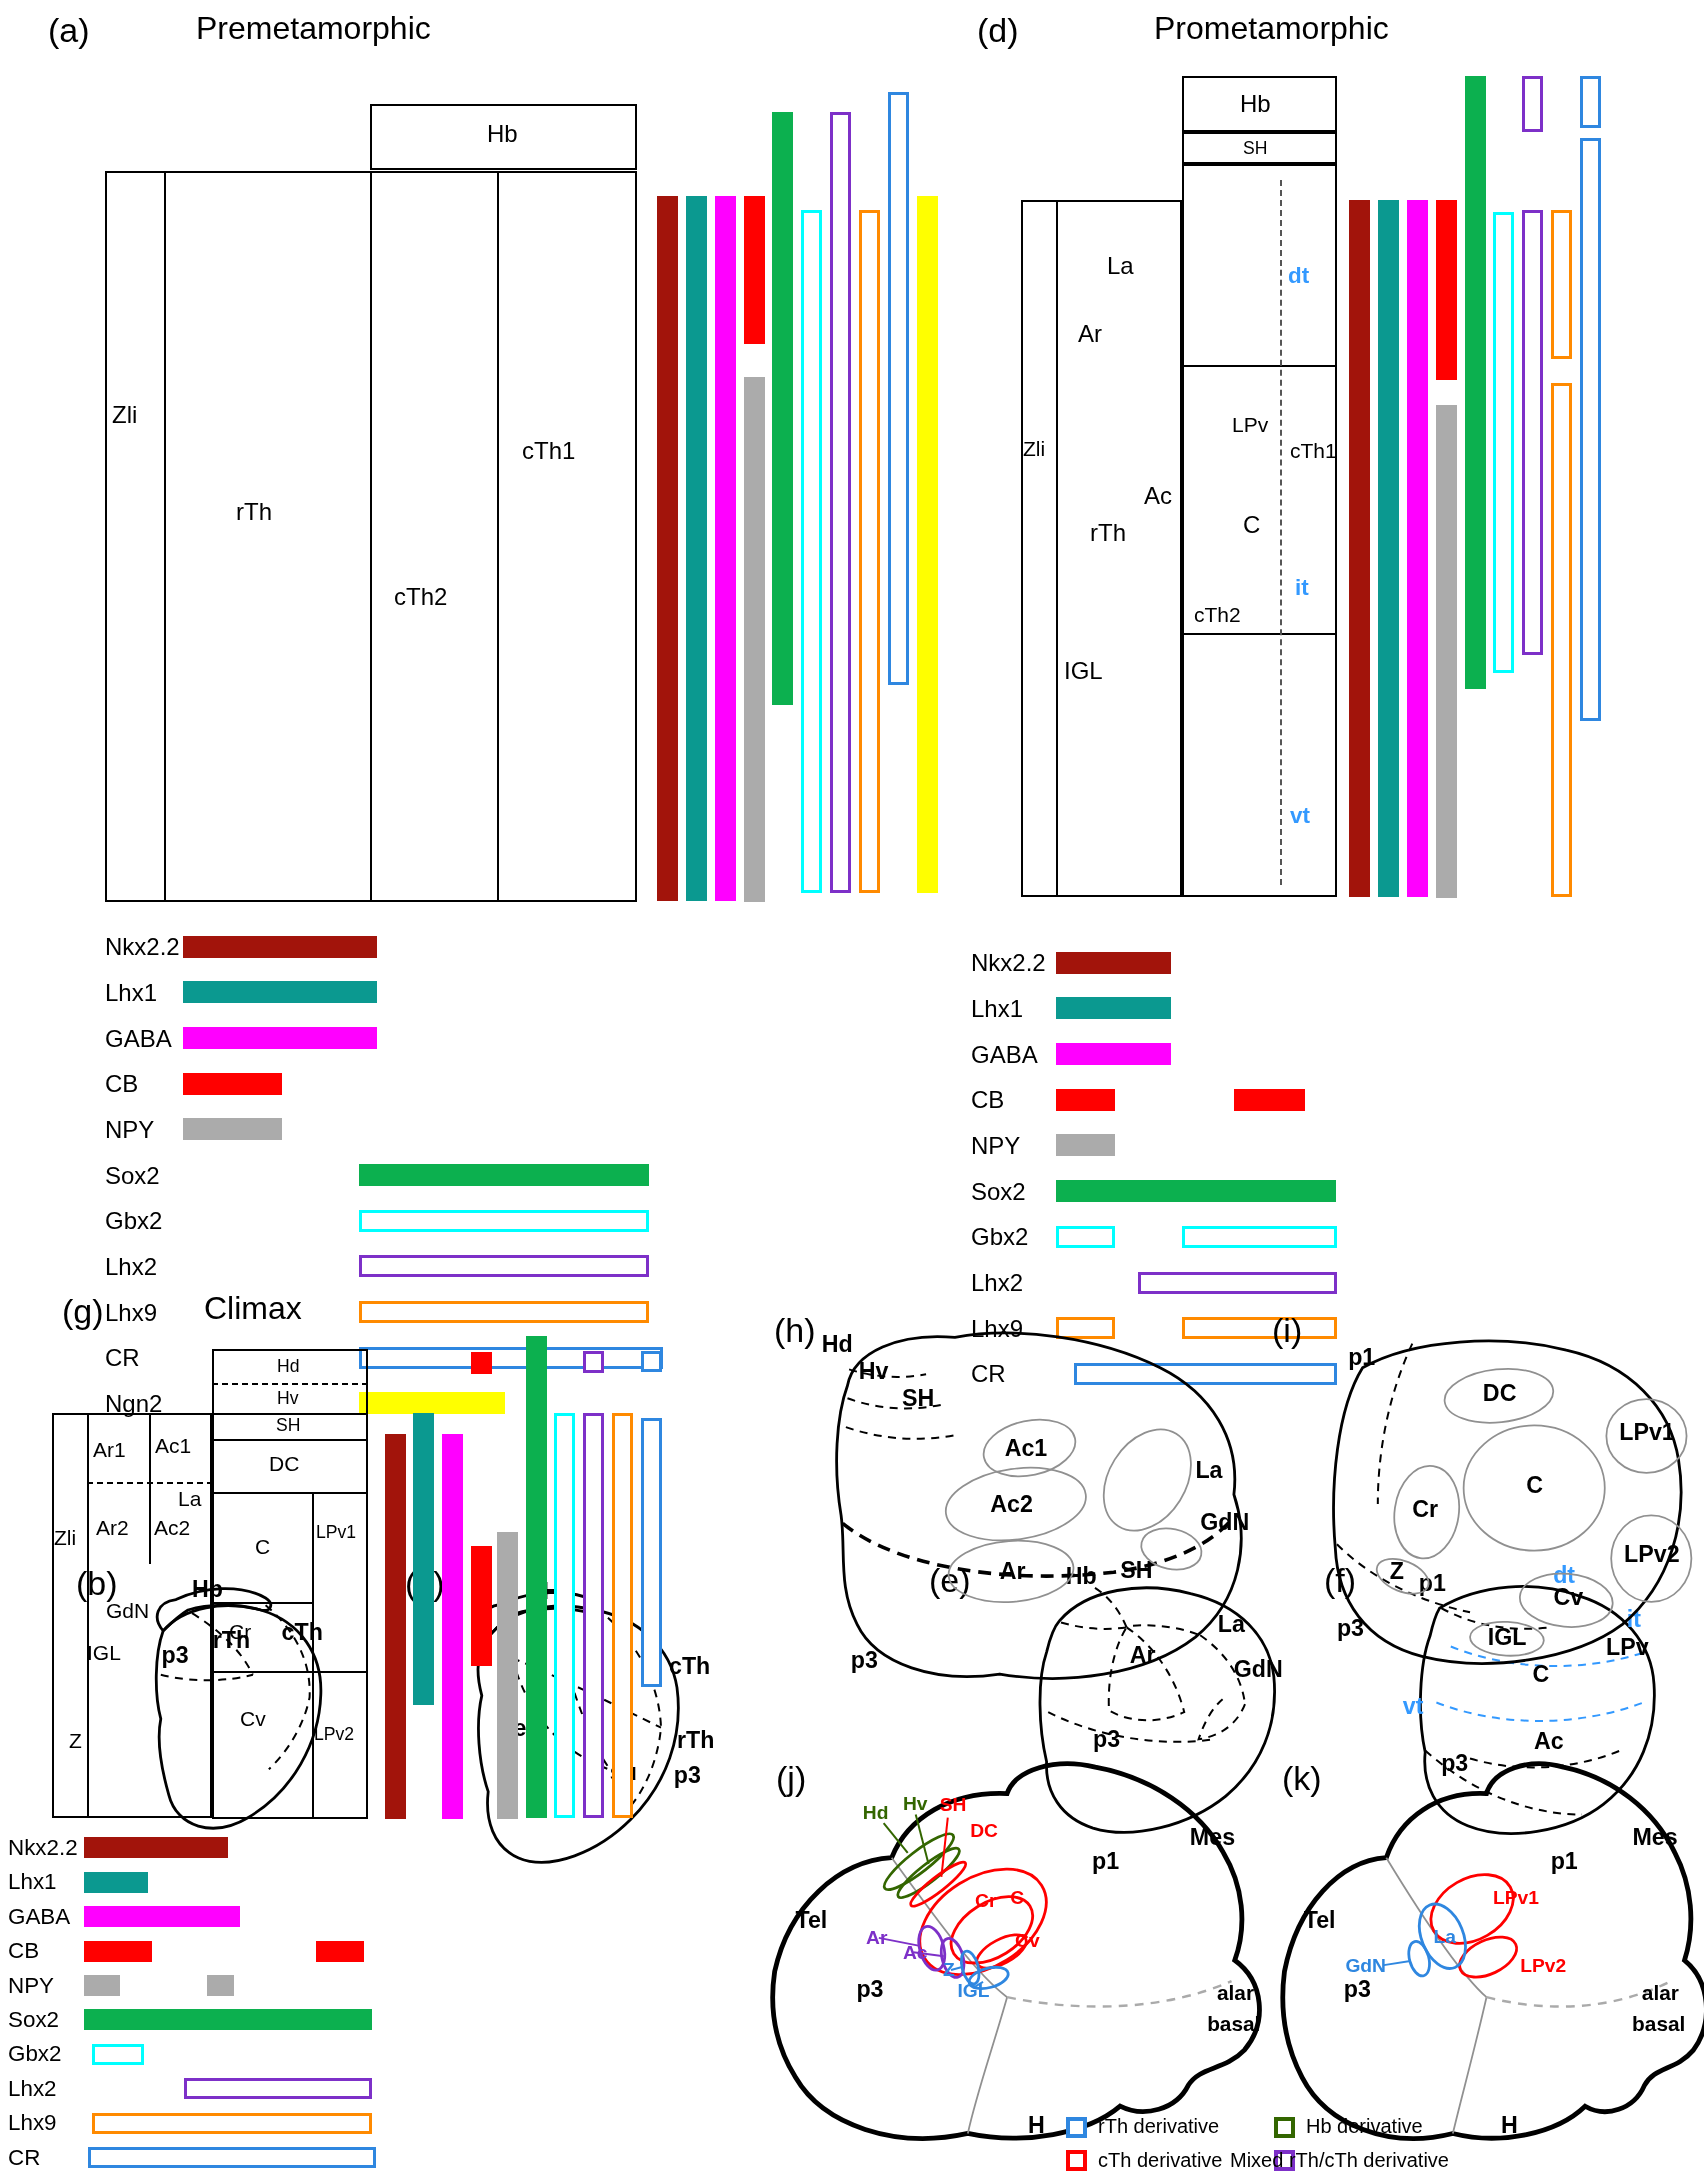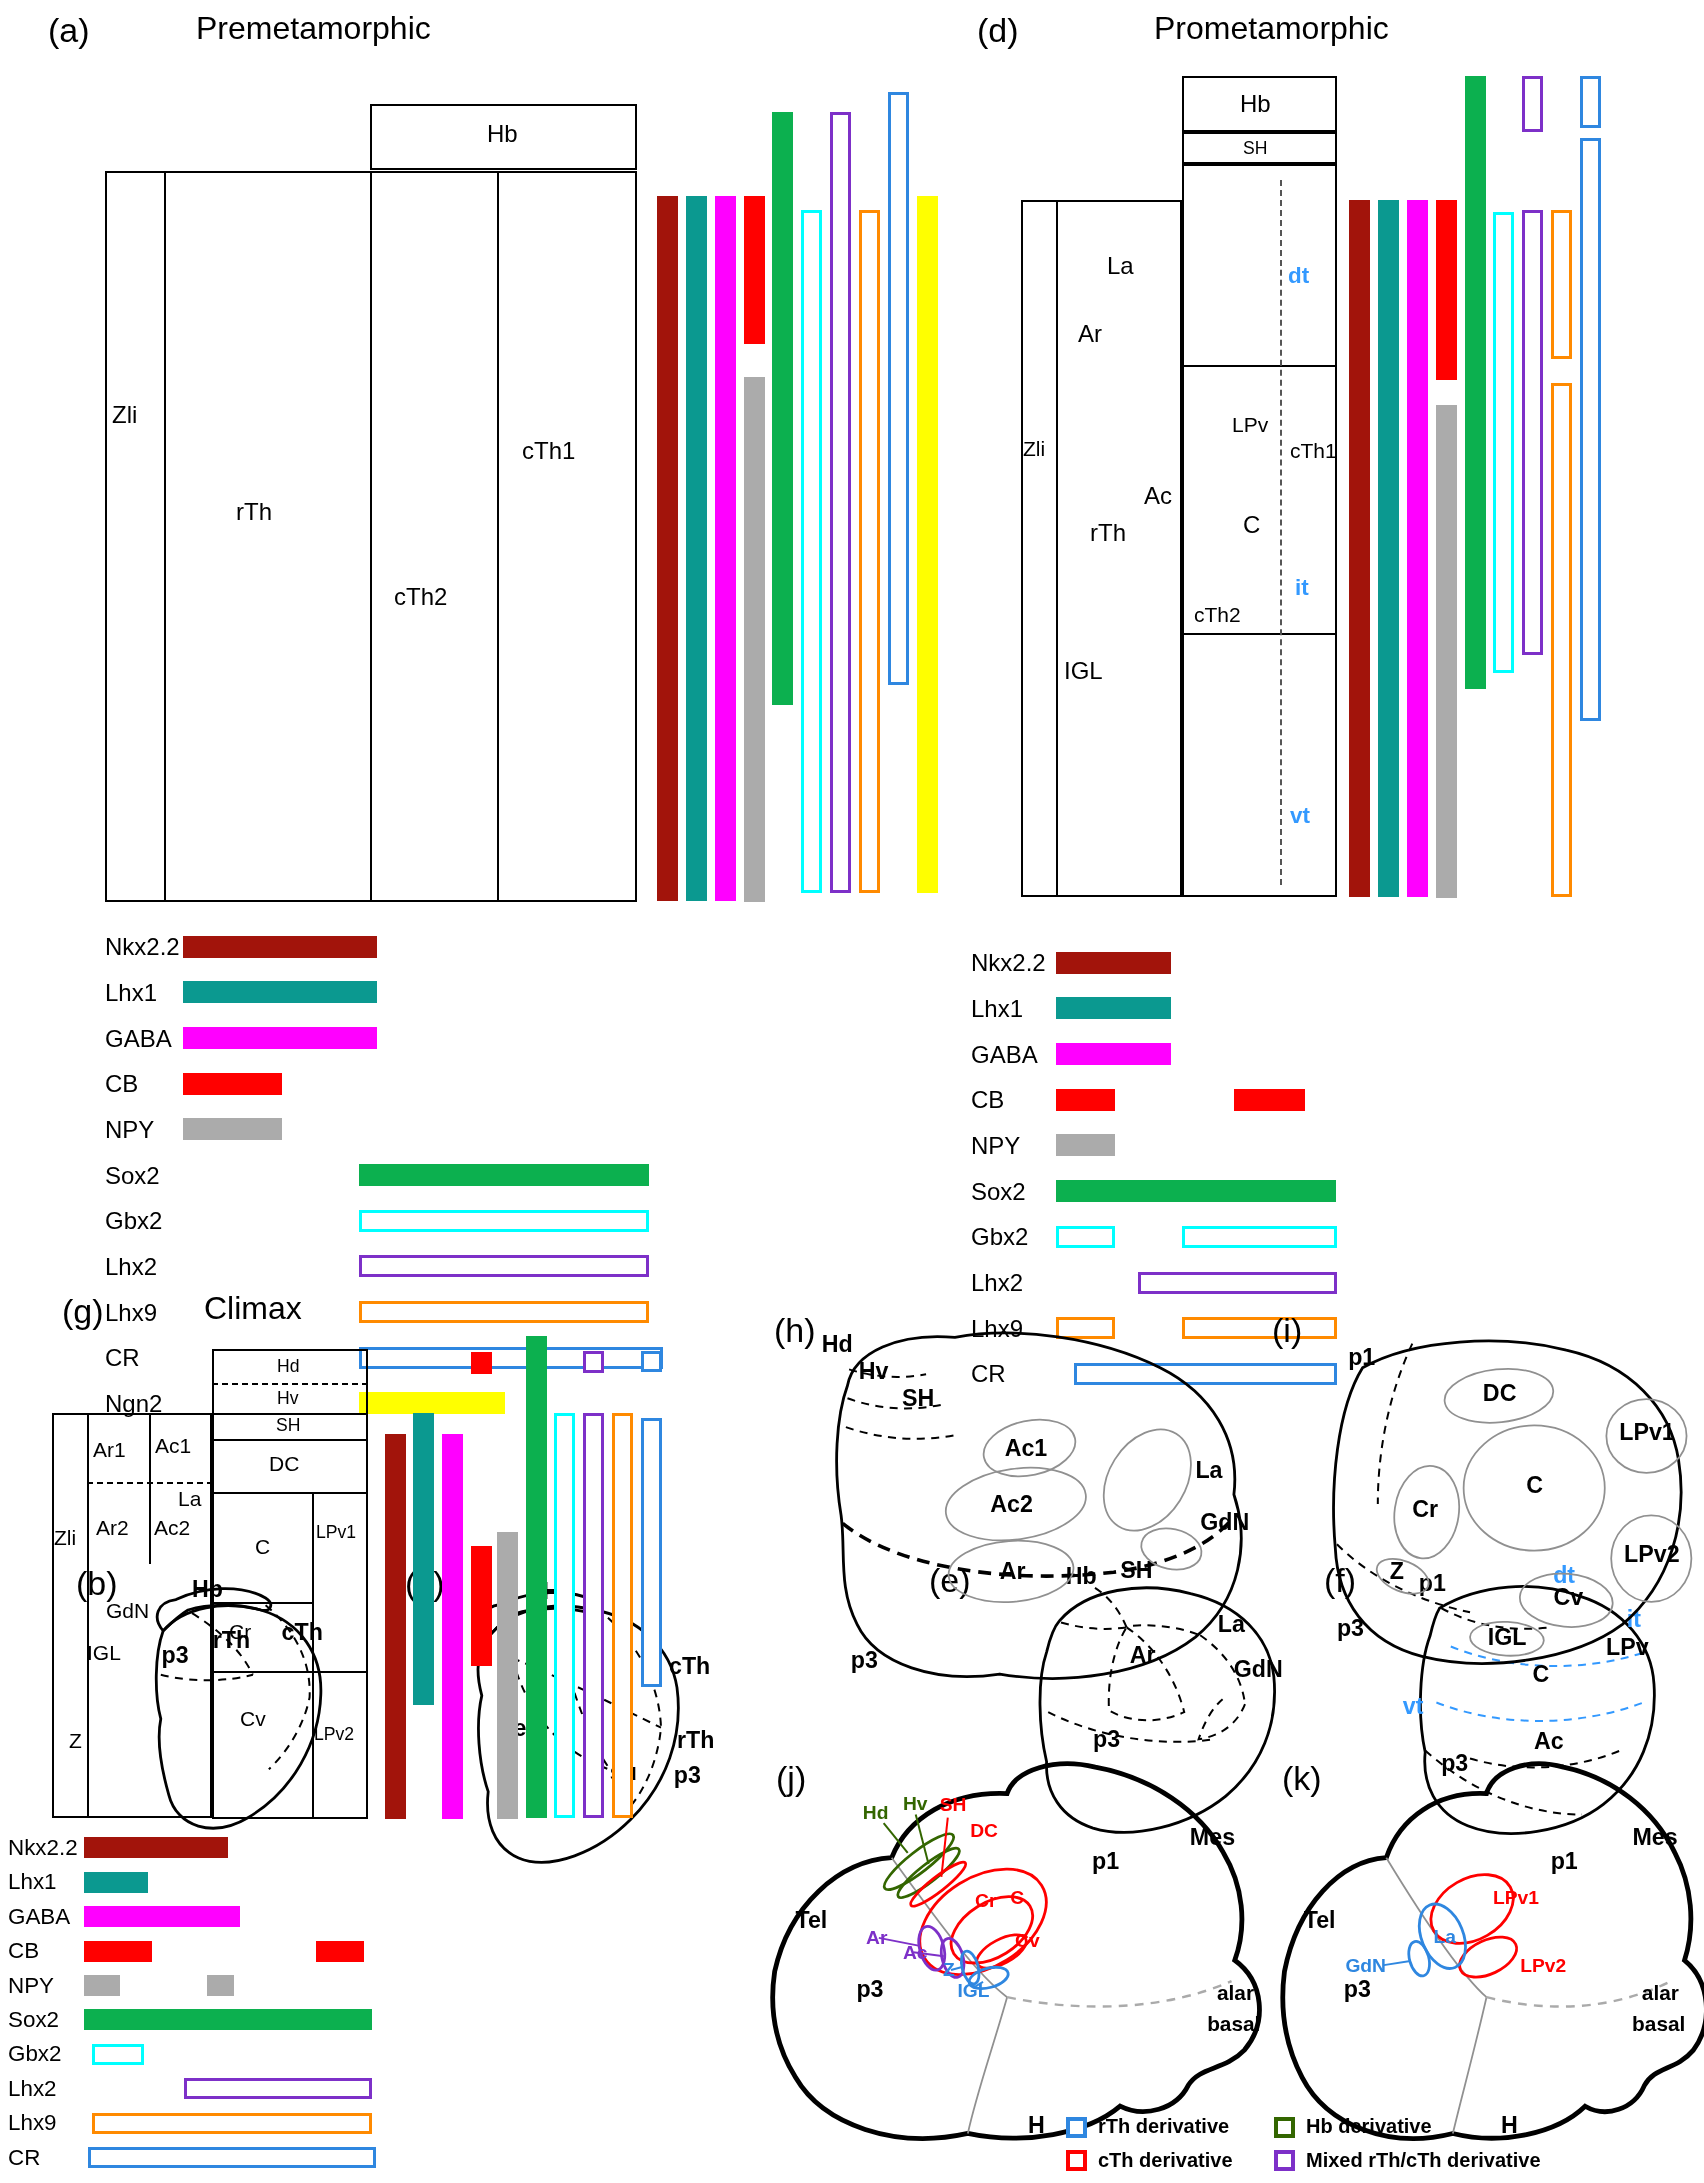--- a/index.html
+++ b/index.html
@@ -18,21 +18,21 @@
 .rl.sm{font-size:17.6px}
 .bluebold{font-weight:bold;font-size:22.4px}
 .gl{font-size:24px;white-space:nowrap}
 .gl.md{font-size:22.4px}
 .vbar{width:21px}
 .vbar.o{border:3.6px solid;background:#fff}
 .hbar{height:22.4px}
 .hbar.o{border:3.6px solid;background:#fff}
 .hbar.t{height:21px}
 .leg-sq{width:21px;height:21px;border:4px solid;background:#fff}
-.leg-t{font-size:20px;font-weight:bold;white-space:nowrap}
+.leg-t{font-size:20px;font-weight:normal;white-space:nowrap}
 svg{position:absolute;overflow:visible}
 svg text{font-family:"Liberation Sans",sans-serif;font-weight:bold;font-size:29px;fill:#000}
 svg text.s26{font-size:26px}
 svg text.s24{font-size:24px}
 svg text.end{text-anchor:end}
 .outl2{fill:none;stroke:#000;stroke-width:3.5}
 .thick{fill:none;stroke:#000;stroke-width:6}
 .dsh{fill:none;stroke:#000;stroke-width:2.5;stroke-dasharray:10 8}
 .dshh{fill:none;stroke:#000;stroke-width:4.5;stroke-dasharray:16 10}
 .thin{fill:none;stroke:#909090;stroke-width:2.2}
@@ -408,16 +408,16 @@
   <text class="end s26" x="528" y="374">basal</text>
 </svg>
 
 <div class="abs leg-sq" style="left: 1066px; top: 2117px; border-color: rgb(47, 135, 224);"></div>
 <div class="abs leg-t" style="left:1098px;top:2115px">rTh derivative</div>
 <div class="abs leg-sq" style="left: 1066px; top: 2150px; border-color: rgb(255, 0, 0);"></div>
 <div class="abs leg-t" style="left:1098px;top:2149px">cTh derivative</div>
 <div class="abs leg-sq" style="left: 1274px; top: 2117px; border-color: rgb(51, 102, 0);"></div>
 <div class="abs leg-t" style="left:1306px;top:2115px">Hb derivative</div>
 <div class="abs leg-sq" style="left: 1274px; top: 2150px; border-color: rgb(125, 48, 200);"></div>
-<div class="abs leg-t" style="left:1306px;top:2149px">Mixed rTh/cTh derivative</div>
+<div class="abs leg-t" style="left:1230px;top:2149px">Mixed rTh/cTh derivative</div>
 
 </div>
 
 
 </body></html>

